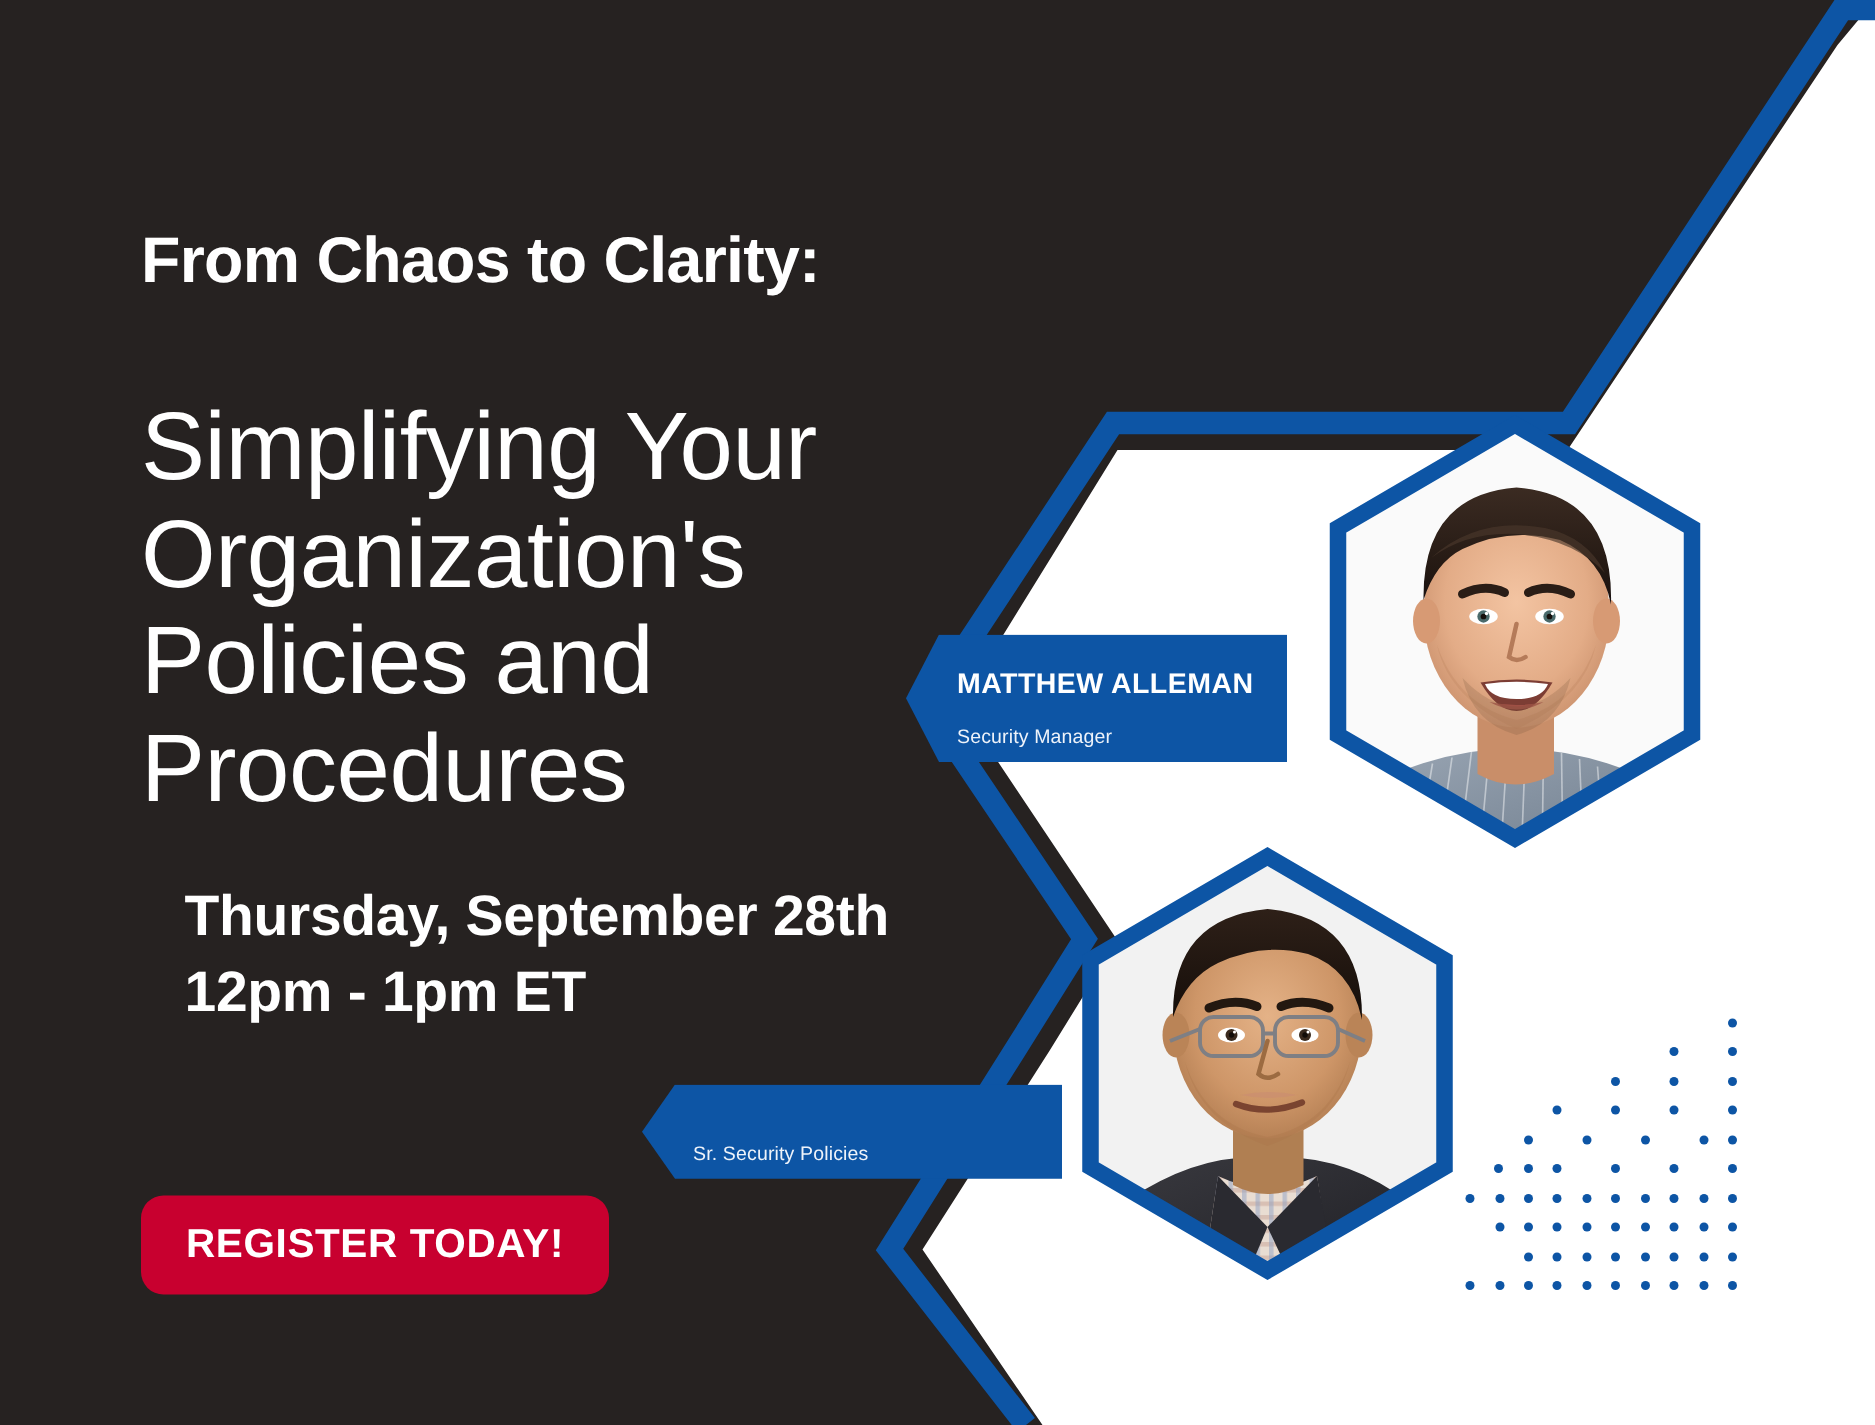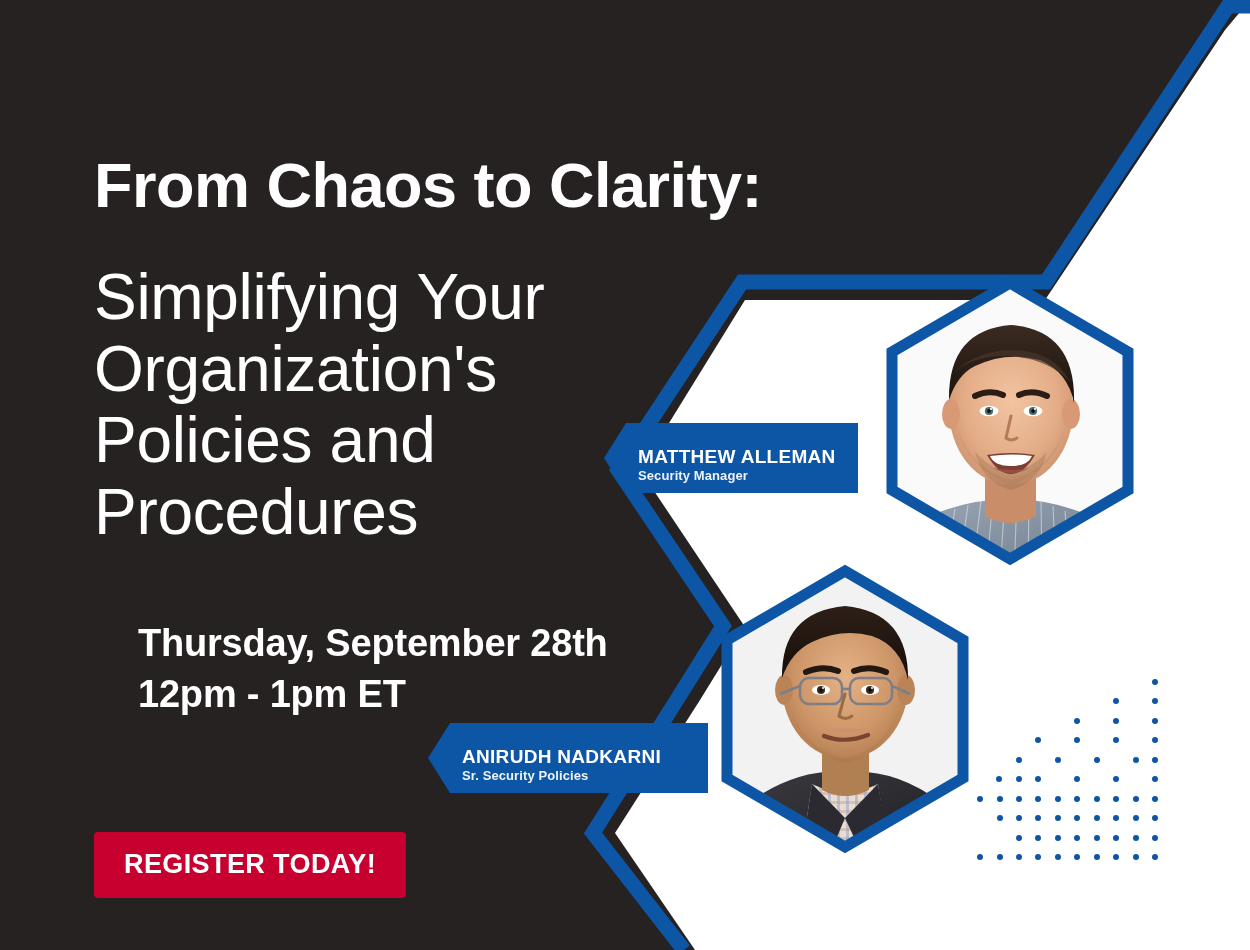--- a/index.html
+++ b/index.html
@@ -16,44 +16,43 @@
   .art { position:absolute; inset:0; width:1250px; height:950px; }
 
   
   .content { position:absolute; inset:0; }
 
   .headline {
     position:absolute;
     left:94px; top:152px;
     width:930px;
     color:#ffffff;
-    font-size:63px;
+    font-size:43px;
     font-weight:700;
     letter-spacing:-0.5px;
     line-height:1.06;
     white-space:nowrap;
   }
 
   .subhead {
     position:absolute;
     left:94px; top:262px;
     width:540px;
     color:#ffffff;
     font-size:64px;
     font-weight:400;
     line-height:1.12;
     letter-spacing:-0.3px;
   }
 
   .datewrap {
     position:absolute;
-    left:94px; top:618px;
+    left:94px; top:586px;
     display:flex;
     align-items:flex-start;
-    gap:15px;
   }
   .datebar {
     width:9px;
     border-radius:5px;
     background:#1565C0;
     flex:0 0 9px;
   }
   .datelines {
     padding-left:20px;
     color:#ffffff;
@@ -63,46 +62,45 @@
     letter-spacing:-0.2px;
     white-space:nowrap;
   }
 
   .cta {
     position:absolute;
     left:94px; top:797px;
     background:#C8002F;
     color:#ffffff;
     border:none;
-    border-radius:4px;
+    border-radius:15px;
     padding:19px 30px 20px 30px;
     font-family:"Liberation Sans", sans-serif;
     font-size:27px;
     font-weight:700;
     letter-spacing:0.4px;
     cursor:pointer;
     line-height:1;
-    margin-top:35px;
   }
 
   
   .banner {
     position:absolute;
     background:#0D55A5;
     color:#ffffff;
     padding:23px 14px 8px 34px;
     clip-path:polygon(22px 0, 100% 0, 100% 100%, 22px 100%, 0 50%);
   }
   .banner .nm {
     font-size:19px; font-weight:700; letter-spacing:0.3px;
     line-height:1.16; white-space:nowrap;
   }
   .banner .rl {
-    font-size:13px; font-weight:700; letter-spacing:0.1px;
-    line-height:1.3; white-space:nowrap; color:#eef3fa;
+    font-size:13px; font-weight:400; letter-spacing:0.1px;
+    line-height:1.3; white-space:nowrap; color:#eef3fa;margin-top:15px;
   }
   #banner-1 { left:604px; top:423px; width:254px; }
   #banner-2 { left:428px; top:723px; width:280px; }
 </style>
 </head>
 <body>
 
 <div class="stage">
 
   <svg class="art" viewBox="0 0 1250 950">
@@ -343,18 +341,17 @@
     </div>
 
     <button class="cta">REGISTER TODAY!</button>
 
     <div class="banner" id="banner-1">
       <div class="nm">MATTHEW ALLEMAN</div>
       <div class="rl">Security Manager</div>
     </div>
 
     <div class="banner" id="banner-2">
-      <div class="nm">ANIRUDH NADKARNI</div>
       <div class="rl">Sr. Security Policies</div>
     </div>
 
   </div>
 </div>
 
 </body></html>

